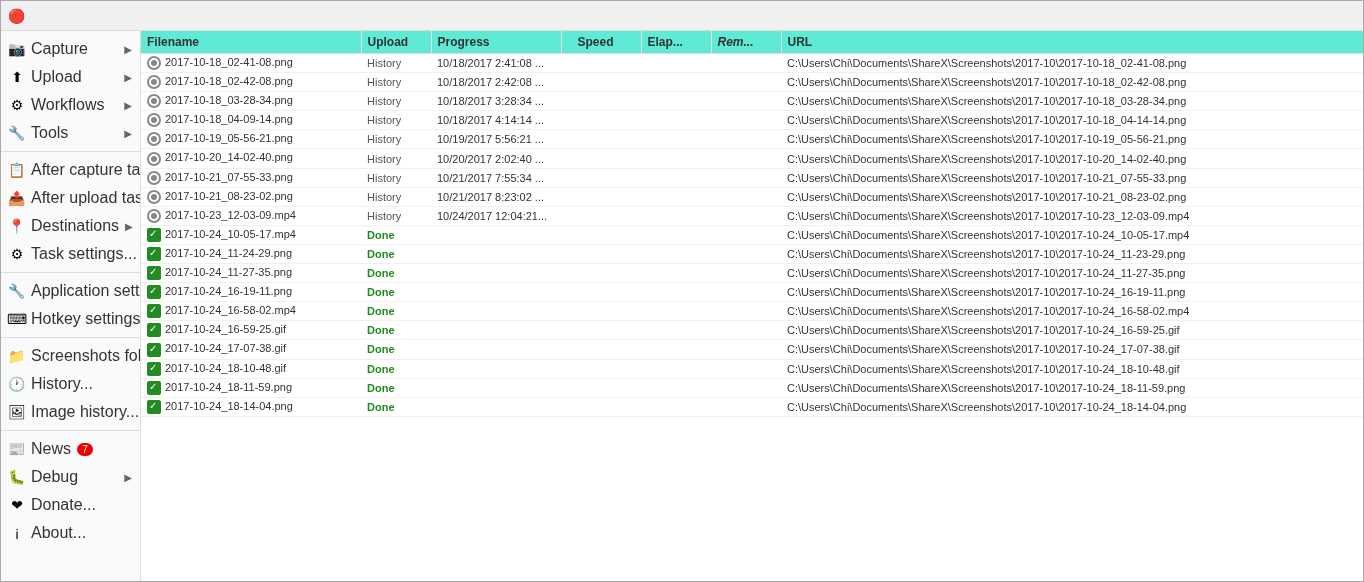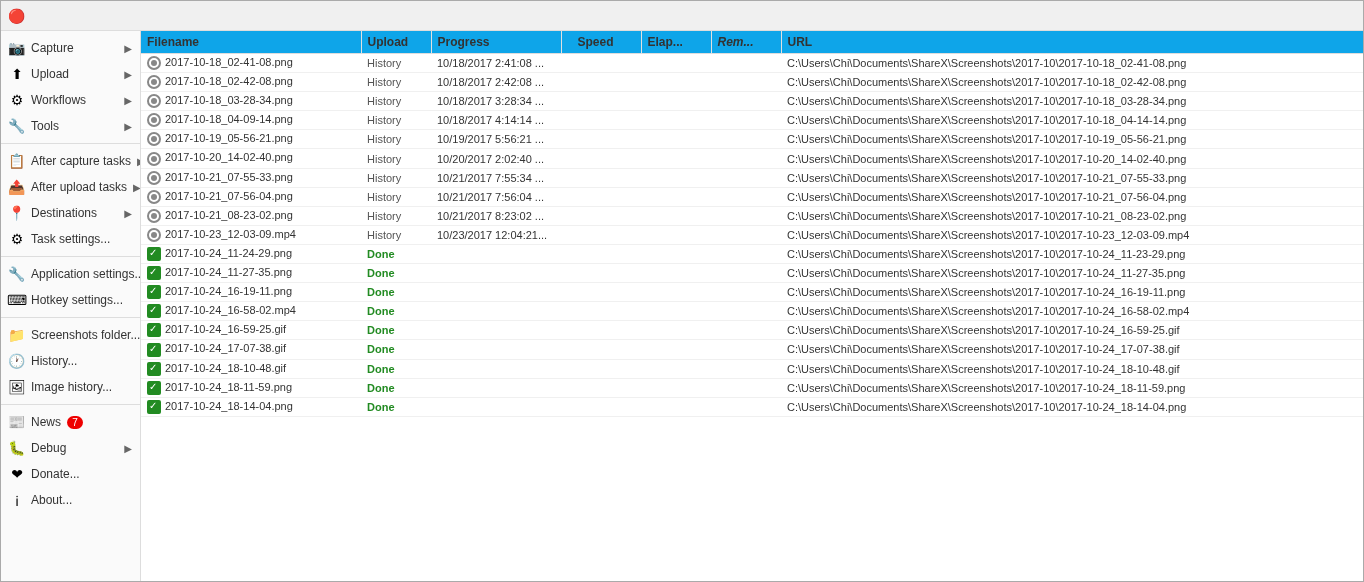--- a/index.html
+++ b/index.html
@@ -14,32 +14,32 @@
     .title-btn { width: 46px; height: 30px; border: none; background: transparent; cursor: pointer; font-size: 14px; display: flex; align-items: center; justify-content: center; color: #555; }
 
     .content { display: flex; flex: 1; overflow: hidden; }
 
     
     .sidebar { width: 140px; background: #fafafa; border-right: 1px solid #ddd; display: flex; flex-direction: column; overflow-y: auto; padding: 4px 0; }
     .sidebar-item { display: flex; align-items: center; padding: 5px 8px; cursor: pointer; gap: 6px; white-space: nowrap; }
     .sidebar-item.has-arrow { justify-content: space-between; }
     .sidebar-item-left { display: flex; align-items: center; gap: 6px; }
     .sidebar-icon { width: 16px; height: 16px; display: flex; align-items: center; justify-content: center; font-size: 14px; flex-shrink: 0; }
-    .sidebar-label { font-size: 12px; color: #333; }
+    .sidebar-label { font-size: 16px; color: #333; }
     .sidebar-arrow { font-size: 10px; color: #666; }
     .sidebar-badge { background: #e00; color: #fff; border-radius: 8px; font-size: 10px; padding: 1px 5px; min-width: 16px; text-align: center; }
     .sidebar-divider { height: 1px; background: #ddd; margin: 4px 0; }
 
     
     .main { flex: 1; display: flex; flex-direction: column; overflow: hidden; }
 
     
     .table-container { flex: 1; overflow: auto; }
     table { width: 100%; border-collapse: collapse; table-layout: fixed; }
-    thead tr { background: #0ea5e9; border-bottom: 1px solid #ddd; }
+    thead tr { background: #5eead4; border-bottom: 1px solid #ddd; }
     th { text-align: left; padding: 4px 6px; font-weight: 600; font-size: 12px; color: #333; border-right: 1px solid #e0e0e0; cursor: pointer; white-space: nowrap; overflow: hidden; }
     th:last-child { border-right: none; }
     td { padding: 2px 6px; font-size: 11px; color: #333; border-bottom: 1px solid #f0f0f0; white-space: nowrap; overflow: hidden; text-overflow: ellipsis; }
 
     .col-filename { width: 220px; }
     .col-status { width: 70px; }
     .col-progress { width: 130px; }
     .col-speed { width: 80px; padding-left: 16px; }
     .col-elapsed { width: 70px; }
     .col-remaining { width: 70px; font-style: italic; }
@@ -261,45 +261,45 @@
               <tr>
                 <td class="col-filename"><span class="icon-circle"></span><span>2017-10-21_07-55-33.png</span></td>
                 <td class="col-status status-history">History</td>
                 <td class="col-progress">10/21/2017 7:55:34 ...</td>
                 <td class="col-speed"></td>
                 <td class="col-elapsed"></td>
                 <td class="col-remaining"></td>
                 <td class="col-url">C:\Users\Chi\Documents\ShareX\Screenshots\2017-10\2017-10-21_07-55-33.png</td>
               </tr>
               <tr>
-                <td class="col-filename"><span class="icon-circle"></span><span>2017-10-21_07-56-04.png</span></td>
-                <td class="col-status status-history">History</td>
-                <td class="col-progress">10/21/2017 7:56:04 ...</td>
-                <td class="col-speed"></td>
-                <td class="col-elapsed"></td>
-                <td class="col-remaining"></td>
-                <td class="col-url">C:\Users\Chi\Documents\ShareX\Screenshots\2017-10\2017-10-21_07-56-04.png</td>
-              </tr>
-              <tr>
                 <td class="col-filename"><span class="icon-circle"></span><span>2017-10-21_08-23-02.png</span></td>
                 <td class="col-status status-history">History</td>
                 <td class="col-progress">10/21/2017 8:23:02 ...</td>
                 <td class="col-speed"></td>
                 <td class="col-elapsed"></td>
                 <td class="col-remaining"></td>
                 <td class="col-url">C:\Users\Chi\Documents\ShareX\Screenshots\2017-10\2017-10-21_08-23-02.png</td>
               </tr>
               <tr>
                 <td class="col-filename"><span class="icon-circle"></span><span>2017-10-23_12-03-09.mp4</span></td>
                 <td class="col-status status-history">History</td>
-                <td class="col-progress">10/23/2017 12:04:21...</td>
+                <td class="col-progress">10/24/2017 12:04:21...</td>
                 <td class="col-speed"></td>
                 <td class="col-elapsed"></td>
                 <td class="col-remaining"></td>
                 <td class="col-url">C:\Users\Chi\Documents\ShareX\Screenshots\2017-10\2017-10-23_12-03-09.mp4</td>
+              </tr>
+              <tr>
+                <td class="col-filename"><span class="icon-check"></span><span>2017-10-24_10-05-17.mp4</span></td>
+                <td class="col-status status-done">Done</td>
+                <td class="col-progress"></td>
+                <td class="col-speed"></td>
+                <td class="col-elapsed"></td>
+                <td class="col-remaining"></td>
+                <td class="col-url">C:\Users\Chi\Documents\ShareX\Screenshots\2017-10\2017-10-24_10-05-17.mp4</td>
               </tr>
               <tr>
                 <td class="col-filename"><span class="icon-check"></span><span>2017-10-24_11-24-29.png</span></td>
                 <td class="col-status status-done">Done</td>
                 <td class="col-progress"></td>
                 <td class="col-speed"></td>
                 <td class="col-elapsed"></td>
                 <td class="col-remaining"></td>
                 <td class="col-url">C:\Users\Chi\Documents\ShareX\Screenshots\2017-10\2017-10-24_11-23-29.png</td>
               </tr>

